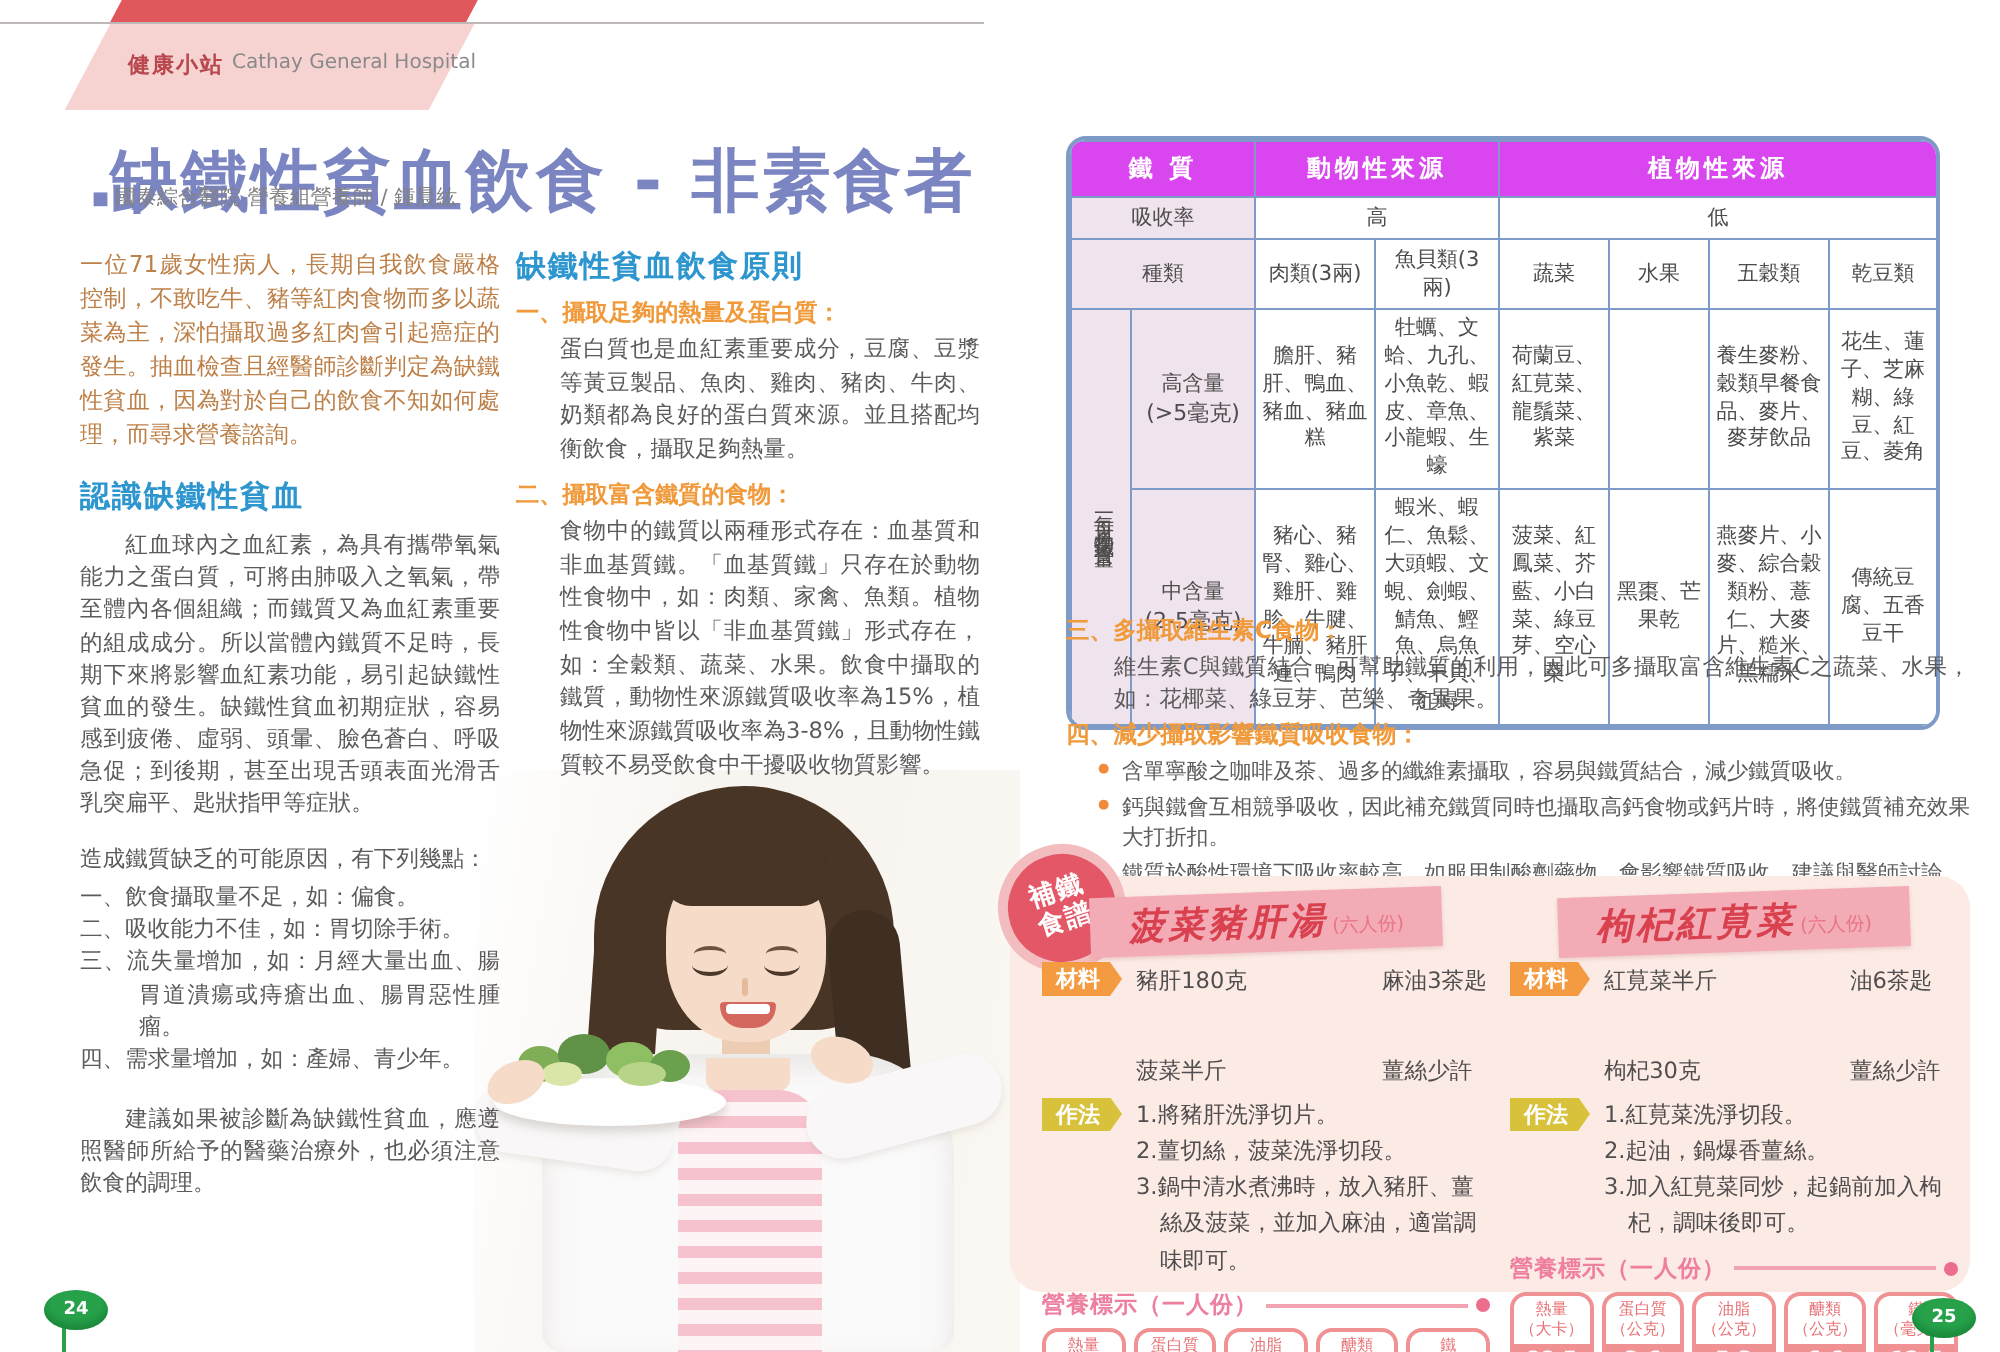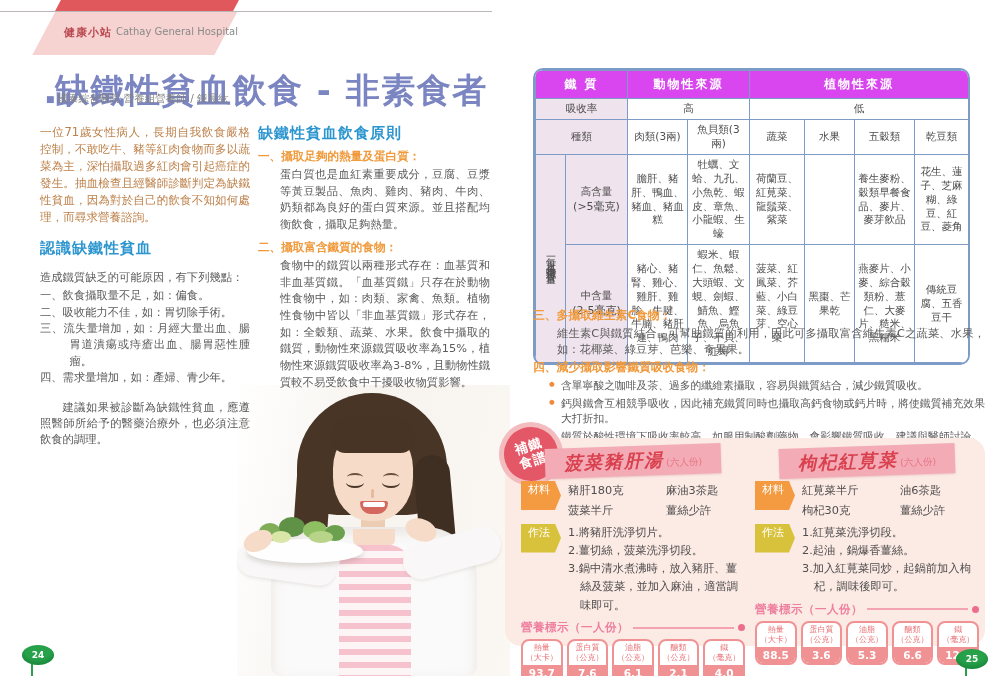--- a/index.html
+++ b/index.html
@@ -85,24 +85,24 @@
   .badge{position:absolute;left:-6px;top:-16px;width:54px;height:54px;background:#e45767;border:5px solid #f3bcbf;border-radius:50%;
          transform:rotate(-18deg);display:flex;flex-direction:column;align-items:center;justify-content:center;
          color:#fff;font-weight:bold;font-size:13px;line-height:1.15;letter-spacing:1px;}
   .recipe-col{position:absolute;top:8px;width:224px;}
   .rc1{left:16px;} .rc2{left:250px;}
   .tape{width:176px;margin:0 auto 5px;background:#f3abb6;transform:rotate(-2deg);text-align:center;padding:3px 0;
         box-shadow:0 1px 2px rgba(200,120,130,.3);}
   .tape .t{color:#d9414f;font-weight:bold;font-style:italic;font-size:18px;letter-spacing:2px;}
   .tape .s{color:#e87583;font-size:9.5px;margin-left:2px;}
   .mrow{display:flex;gap:7px;margin:3px 0;align-items:flex-start;}
-  .rtag{flex:none;background:#f49b42;color:#fff;font-size:11px;font-weight:normal;height:29px;line-height:17px;
+  .rtag{flex:none;background:#f49b42;color:#fff;font-size:11px;font-weight:bold;height:17px;line-height:17px;
         padding:0 11px 0 7px;clip-path:polygon(0 0,calc(100% - 6px) 0,100% 50%,calc(100% - 6px) 100%,0 100%);}
   .rtag.fa{background:#d9c23b;}
-  .ing{display:grid;grid-template-columns:98px auto;font-size:11.3px;color:#4f4d4d;line-height:1.75;}
+  .ing{display:grid;grid-template-columns:98px auto;font-size:11.3px;color:#4f4d4d;line-height:1.75;gap:25px;}
   .steps{font-size:11.3px;color:#4f4d4d;line-height:1.62;}
   .steps div{padding-left:12px;text-indent:-12px;}
   .nutri-head{display:flex;align-items:center;margin-top:5px;}
   .nutri-title{color:#ee7f9f;font-weight:bold;font-size:11.5px;letter-spacing:.5px;}
   .nutri-line{flex:1;height:2px;background:#f3a3b1;margin:0 4px;}
   .nutri-dot{width:7px;height:7px;border-radius:50%;background:#ed6d8d;}
   .pills{display:flex;gap:4px;margin-top:4px;}
   .pill{flex:1;border:2px solid #f09294;border-radius:8px;overflow:hidden;background:#fff;text-align:center;}
   .pill .lbl{font-size:8px;color:#e87377;line-height:1.3;padding:2px 0 1px;}
   .pill .val{background:#f09294;color:#fff;font-size:10.5px;font-weight:bold;padding:2px 0;}
@@ -124,20 +124,21 @@
   <div class="topline"></div>
   <div class="tag-cn">健康小站</div>
   <div class="tag-en">Cathay General Hospital</div>
 
   <h1 class="main-title">缺鐵性貧血飲食 - 非素食者</h1>
   <div class="byline"><span class="bl-sq">■</span><span>國泰綜合醫院 營養組營養師 / 鍾晨紘</span></div>
 
   <div class="col-left">
     <p class="intro">一位71歲女性病人，長期自我飲食嚴格控制，不敢吃牛、豬等紅肉食物而多以蔬菜為主，深怕攝取過多紅肉會引起癌症的發生。抽血檢查且經醫師診斷判定為缺鐵性貧血，因為對於自己的飲食不知如何處理，而尋求營養諮詢。</p>
     <h2 class="sec">認識缺鐵性貧血</h2>
+    <p class="body-text indent">紅血球內之血紅素，為具有攜帶氧氣能力之蛋白質，可將由肺吸入之氧氣，帶至體內各個組織；而鐵質又為血紅素重要的組成成分。所以當體內鐵質不足時，長期下來將影響血紅素功能，易引起缺鐵性貧血的發生。缺鐵性貧血初期症狀，容易感到疲倦、虛弱、頭暈、臉色蒼白、呼吸急促；到後期，甚至出現舌頭表面光滑舌乳突扁平、匙狀指甲等症狀。</p>
     <p class="body-text causes-intro">造成鐵質缺乏的可能原因，有下列幾點：</p>
     <div class="causes">
       <p class="cause">一、飲食攝取量不足，如：偏食。</p>
       <p class="cause">二、吸收能力不佳，如：胃切除手術。</p>
       <p class="cause">三、流失量增加，如：月經大量出血、腸胃道潰瘍或痔瘡出血、腸胃惡性腫瘤。</p>
       <p class="cause">四、需求量增加，如：產婦、青少年。</p>
     </div>
     <p class="body-text indent concl">建議如果被診斷為缺鐵性貧血，應遵照醫師所給予的醫藥治療外，也必須注意飲食的調理。</p>
   </div>
 

